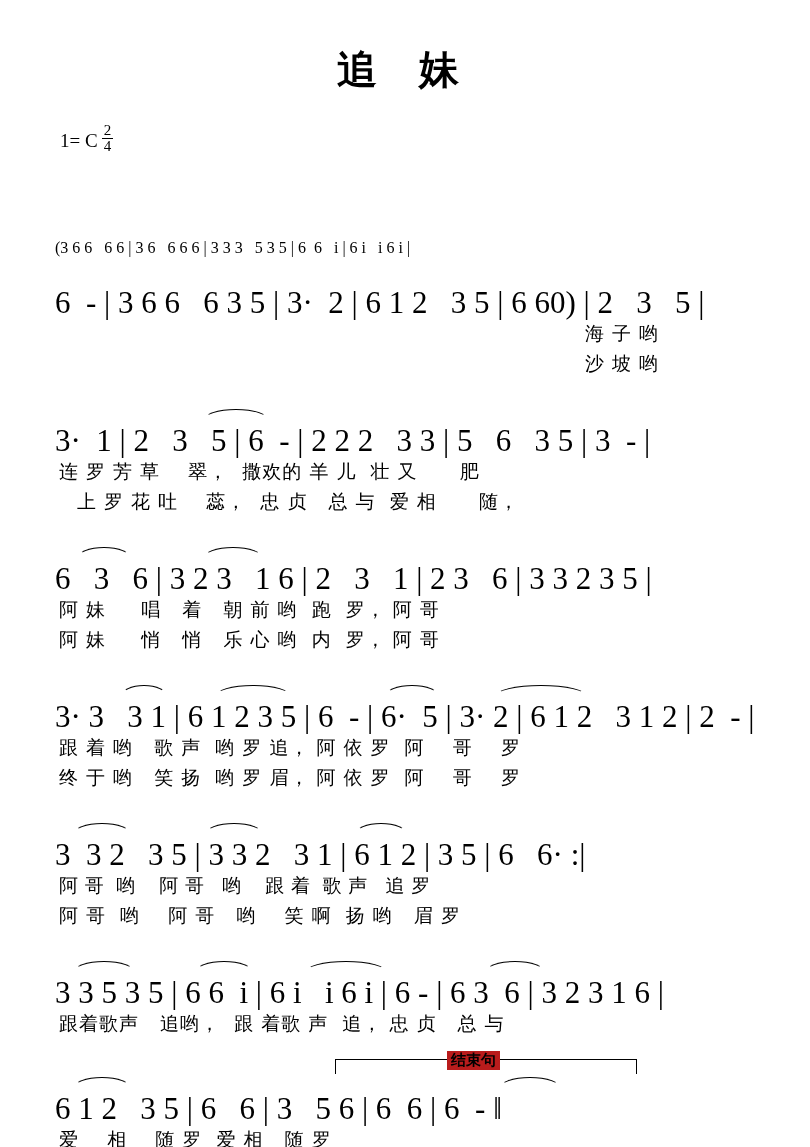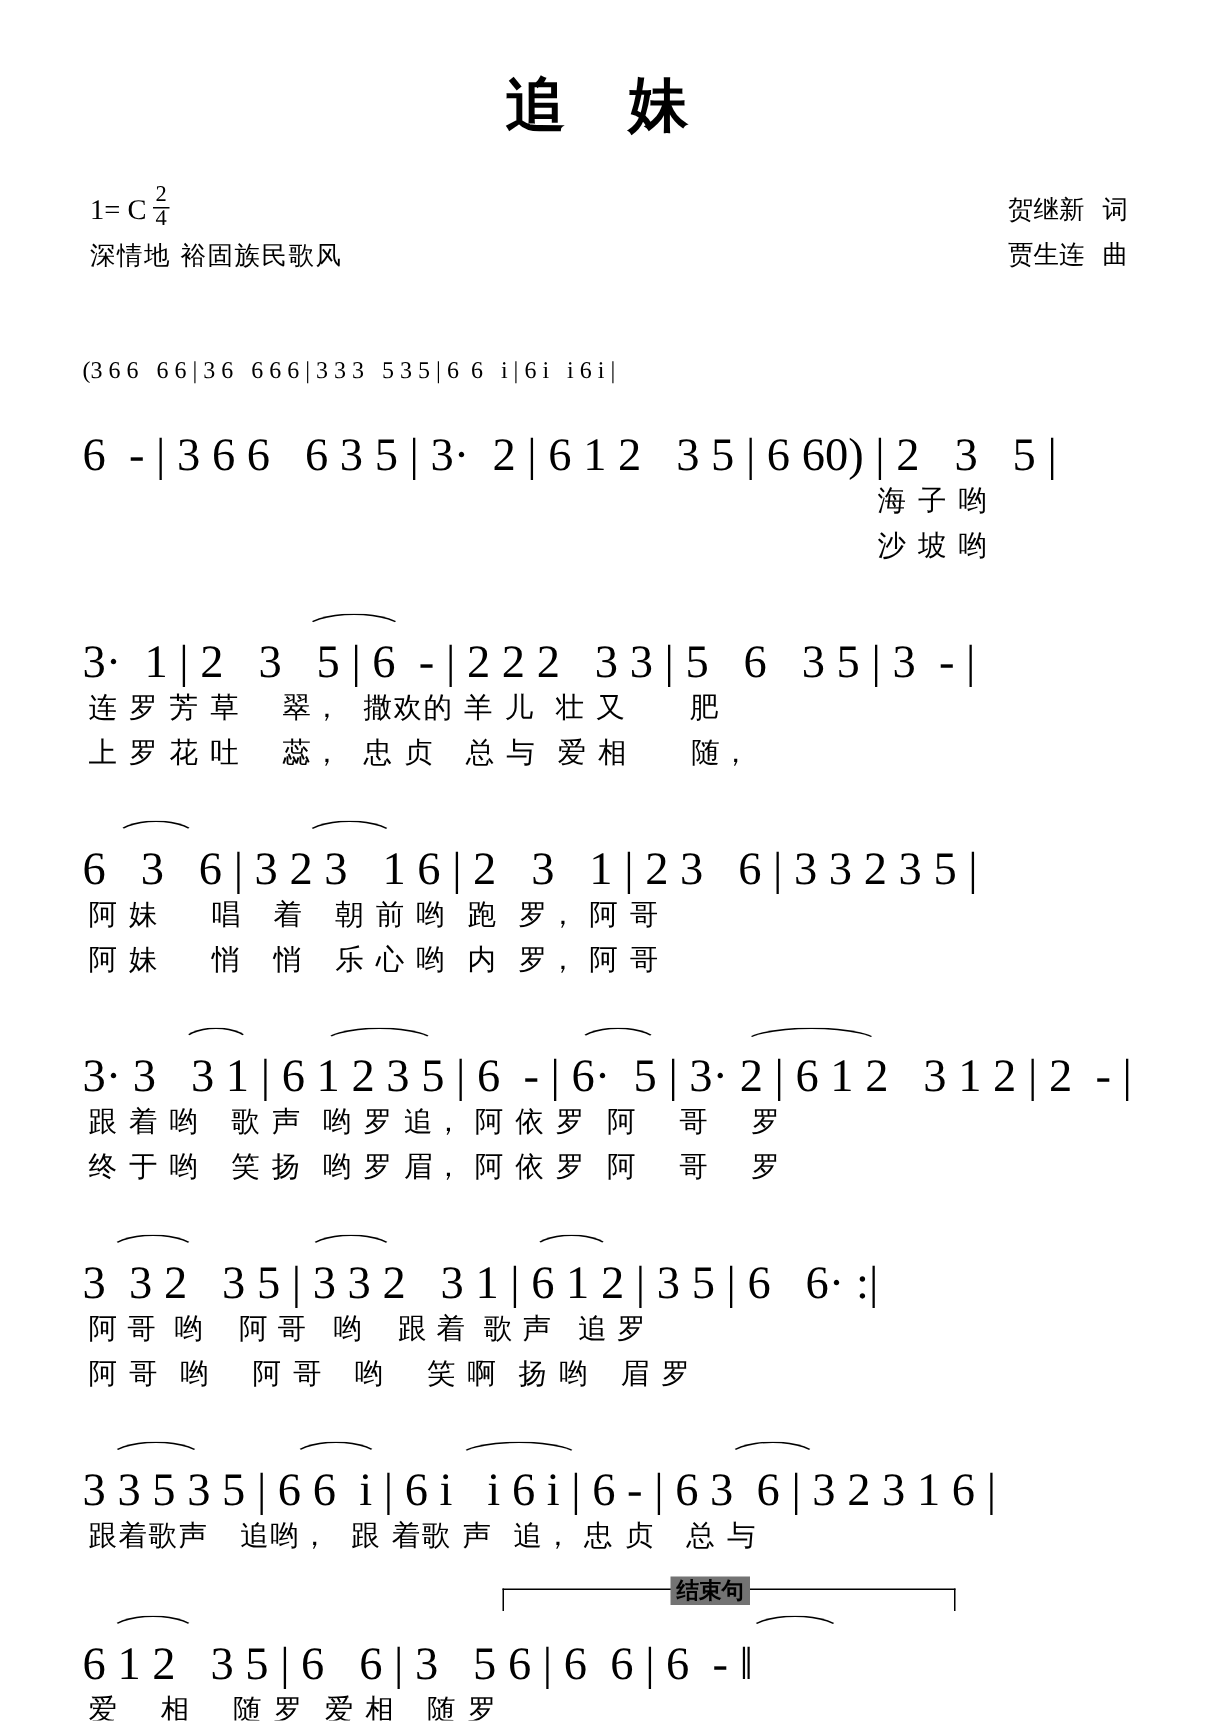--- a/index.html
+++ b/index.html
@@ -121,60 +121,55 @@
   .endbox {
     position: absolute;
     border: 1.5px solid #000;
     border-bottom: none;
     height: 14px;
   }
   .endlabel {
     position: absolute;
     font-size: 15px;
     font-family: "DejaVu Serif", serif;
-    background: #737373;
+    background: #b91c1c;
     padding: 0 4px;
     font-weight: bold;
   }
 </style>
 </head>
 <body>
 
 <div class="page">
 
   <div class="title">追 妹</div>
 
   <div class="header">
     <div class="key-sig">
       <span>1= C</span><span class="frac"><span class="num">2</span><span class="den">4</span></span>
-    </div>
-    <div class="tempo">深情地  裕固族民歌风</div>
-    <div class="credits">
-      <div><span>贺继新</span><span class="role">词</span></div>
-      <div><span>贾生连</span><span class="role">曲</span></div>
     </div>
   </div>
 
   <div class="system">
 
     <div class="row" style="margin-top:18px;">
       <div class="notes" style="font-size:16px;">(3 6 6   6 6 | 3 6   6 6 6 | 3 3 3   5 3 5 | 6  6   i | 6 i   i 6 i |</div>
     </div>
 
     <div class="row" style="margin-top:20px;">
       <div class="notes">6  - | 3 6 6   6 3 5 | 3·  2 | 6 1 2   3 5 | 6 60) | 2   3   5 |</div>
       <div class="lyric" style="padding-left:530px;">海 子 哟</div>
       <div class="lyric" style="padding-left:530px;">沙 坡 哟</div>
     </div>
 
     <div class="row" style="margin-top:34px;">
       <div class="slur" style="left:148px; top:-6px; width:64px;"></div>
       <div class="notes">3·  1 | 2   3   5 | 6  - | 2 2 2   3 3 | 5   6   3 5 | 3  - |</div>
       <div class="lyric" style="padding-left:4px;">连 罗 芳 草    翠，  撒欢的 羊 儿  壮 又      肥</div>
-      <div class="lyric" style="padding-left:4px;">上 罗 花 吐    蕊，  忠 贞   总 与  爱 相      随，</div>
+      <div class="lyric" style="padding-left:4px;margin-left:18px;">上 罗 花 吐    蕊，  忠 贞   总 与  爱 相      随，</div>
     </div>
 
     <div class="row" style="margin-top:34px;">
       <div class="slur" style="left:22px; top:-6px; width:52px;"></div>
       <div class="slur" style="left:148px; top:-6px; width:58px;"></div>
       <div class="notes">6   3   6 | 3 2 3   1 6 | 2   3   1 | 2 3   6 | 3 3 2 3 5 |</div>
       <div class="lyric" style="padding-left:4px;">阿 妹     唱   着   朝 前 哟  跑  罗， 阿 哥</div>
       <div class="lyric" style="padding-left:4px;">阿 妹     悄   悄   乐 心 哟  内  罗， 阿 哥</div>
     </div>
 

